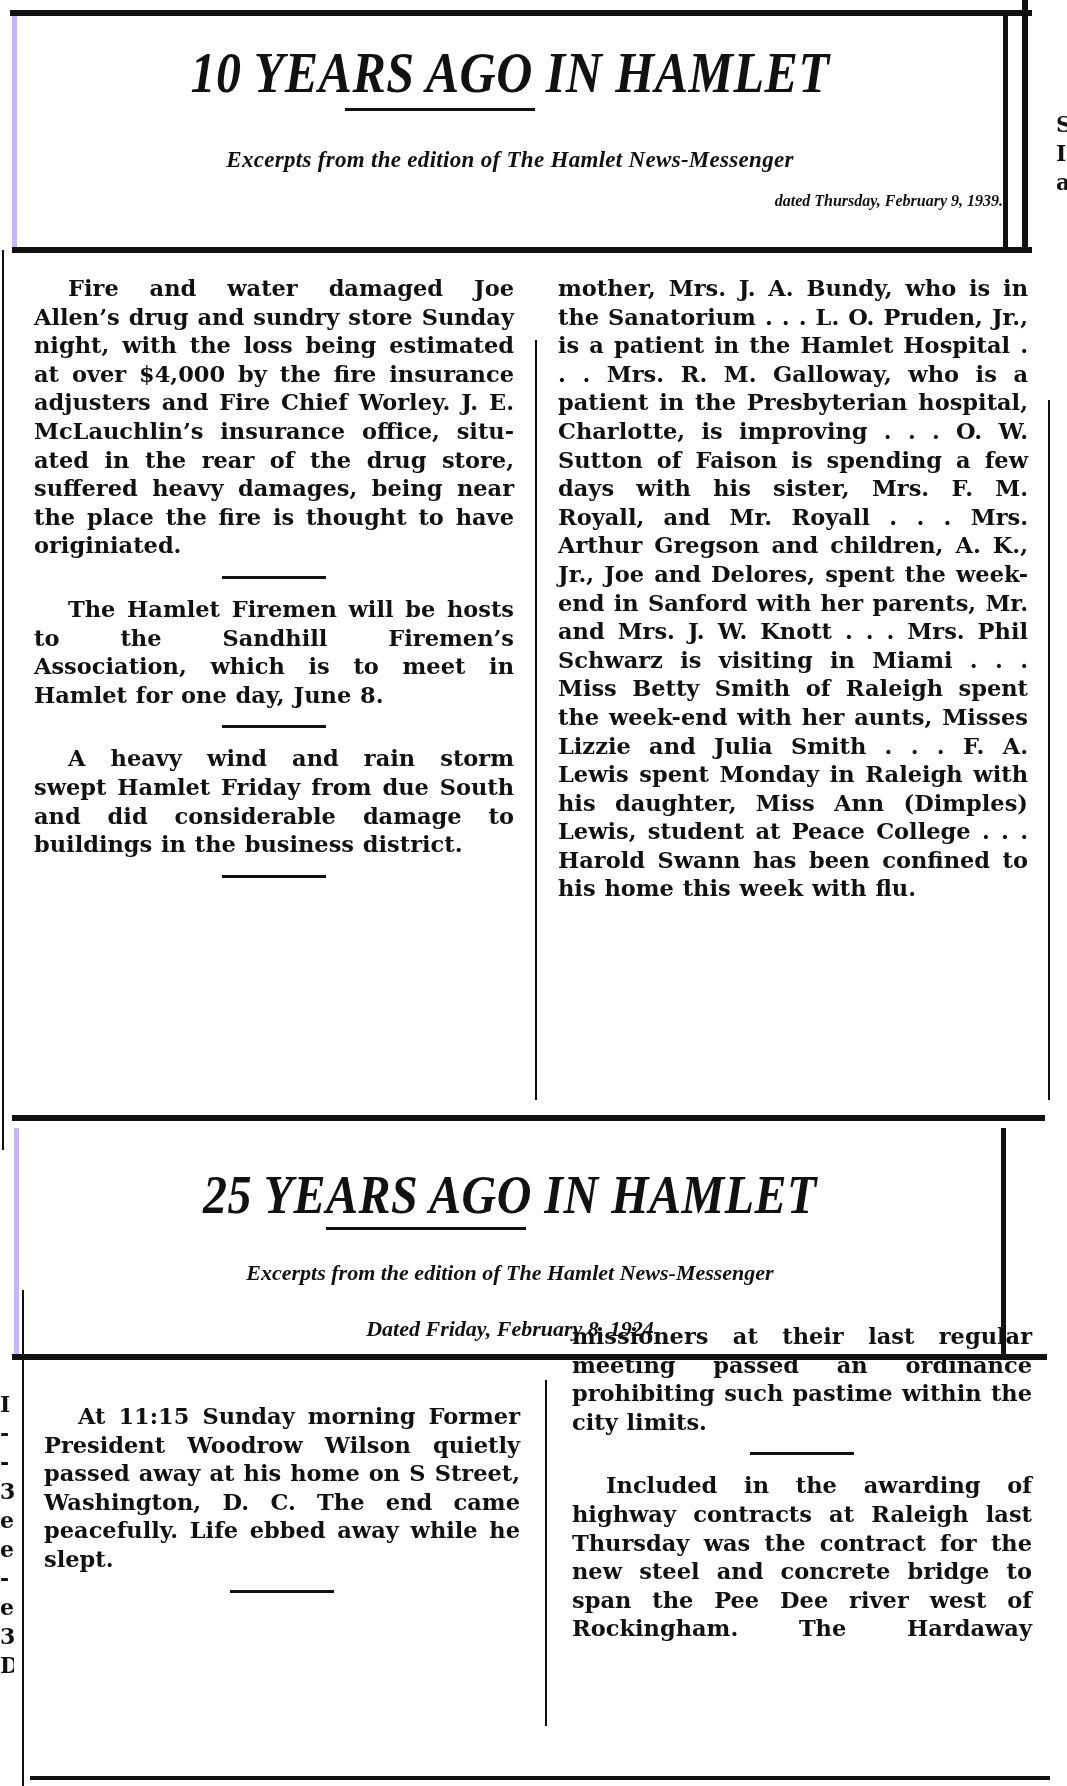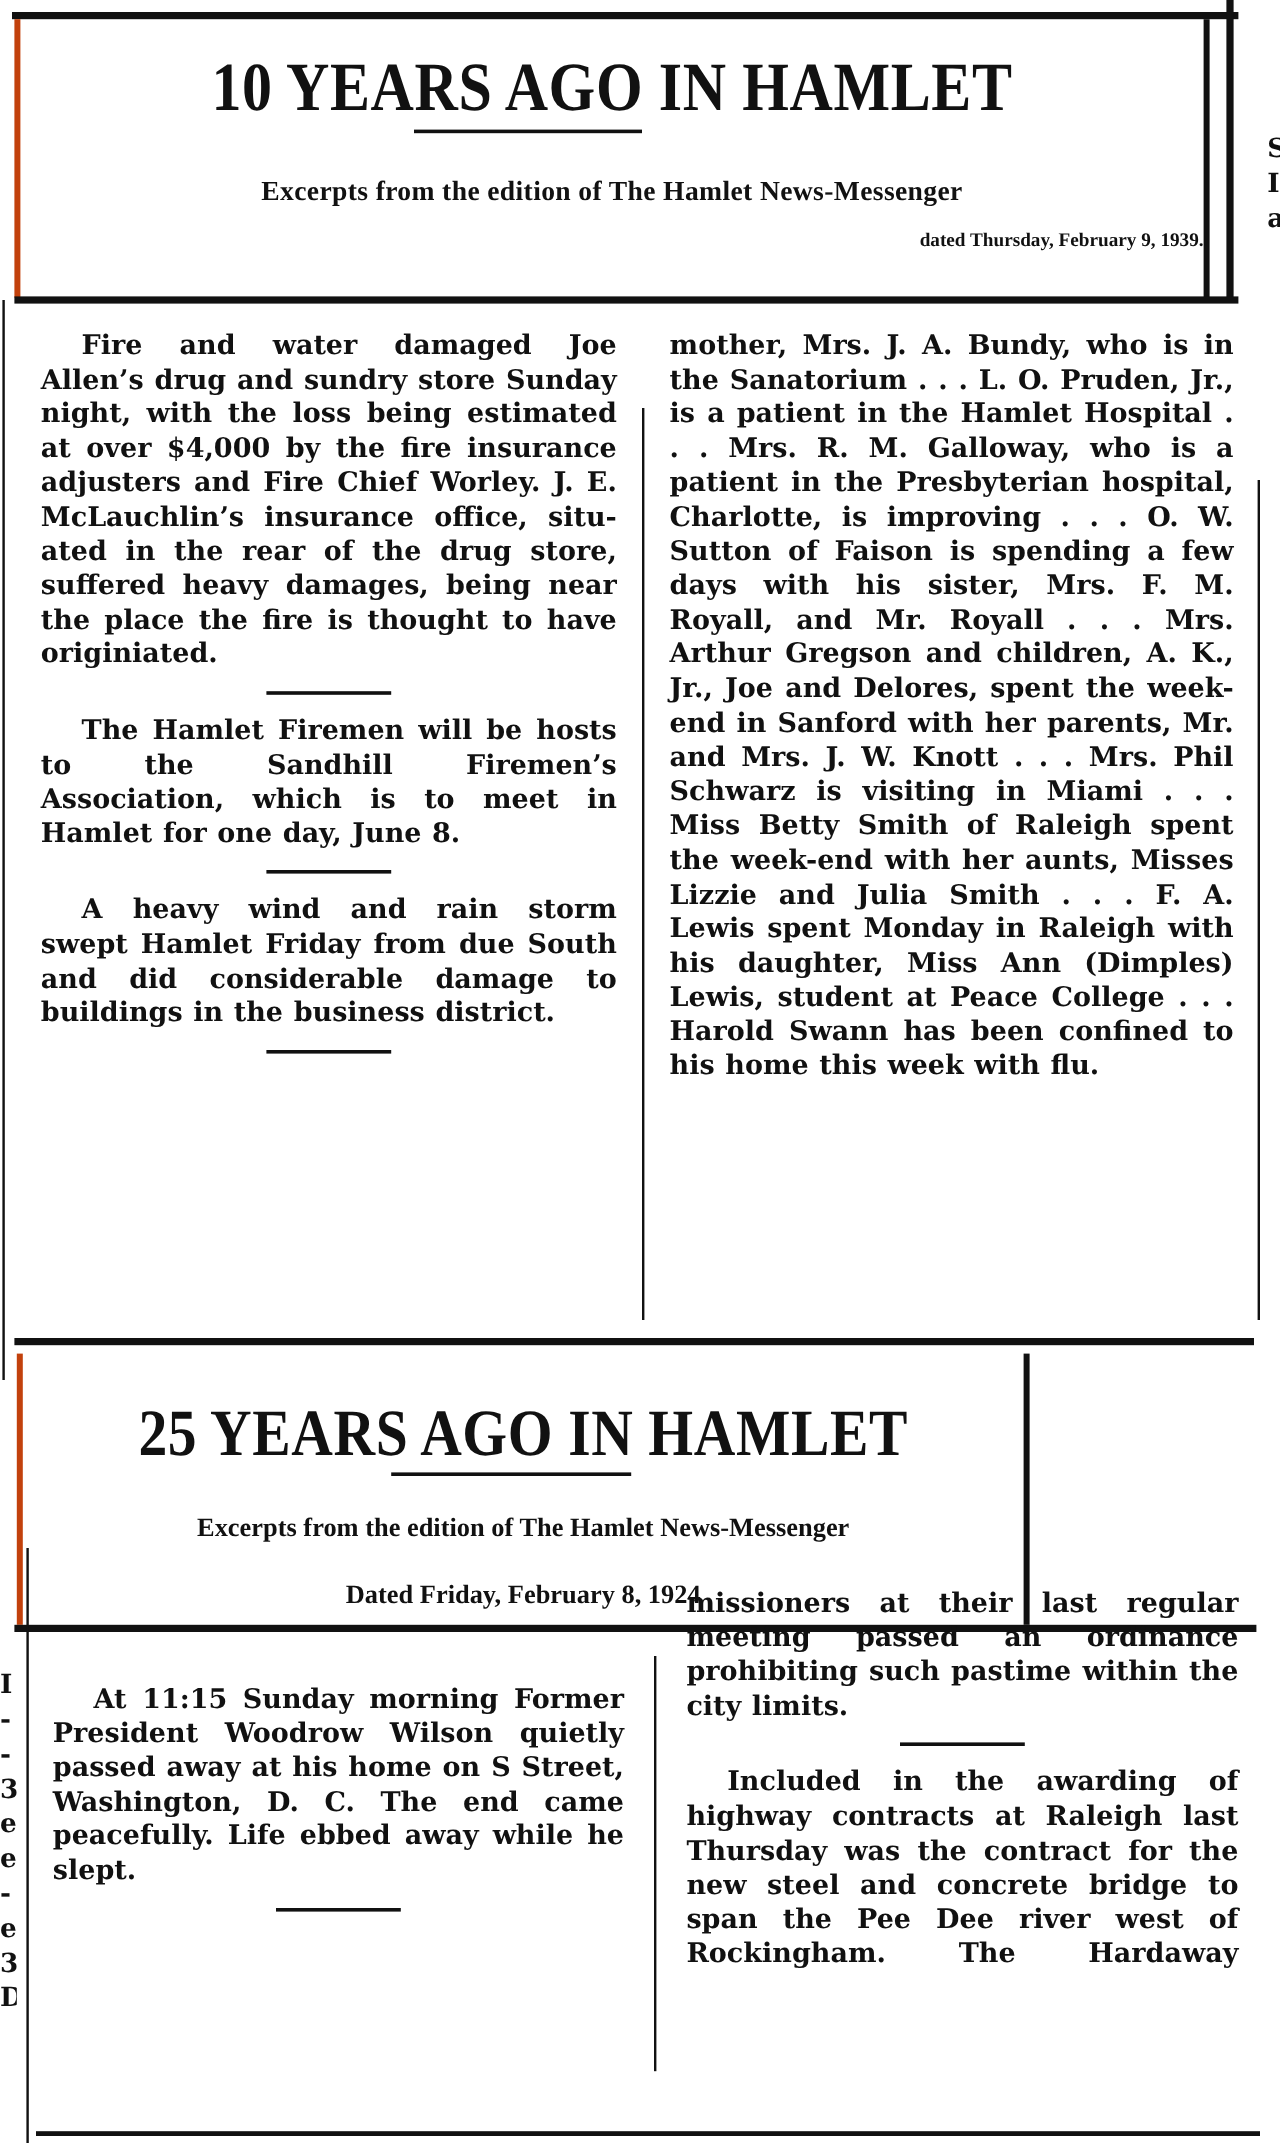--- a/index.html
+++ b/index.html
@@ -16,22 +16,23 @@
       font-family: "DejaVu Serif", "Liberation Serif", serif;
     }
 
     
     .rule { position: absolute; background: #111; }
 
     
     .hbox {
       position: absolute;
       box-sizing: border-box;
-      border-left: 5px solid #c2410c;
+      border-left: 5px solid #c4b5fd;
       border-right: 5px solid #111;
+      font-style: italic;
     }
     .hbox-title {
       position: absolute;
       left: 0; right: 0;
       text-align: center;
       font-family: "Liberation Serif", "DejaVu Serif", serif;
       font-weight: bold;
       letter-spacing: 0.5px;
       transform: scaleY(1.15);
       transform-origin: top center;
@@ -120,21 +121,21 @@
 
 <div class="vrule" style="left:1048px; top:400px; height:700px;"></div>
 
 <div class="edge-glyphs" style="left:1056px; top:110px; width:11px; height:620px;">
   <div>S</div>
   <div>I</div>
   <div>a</div>
 </div>
 
 <div class="rule" style="left:12px; top:1115px; width:1033px; height:6px;"></div>
-<div class="hbox" style="left:14px; top:1128px; width:844px; height:226px;">
+<div class="hbox" style="left:14px; top:1128px; width:992px; height:226px;">
   <div class="hbox-title" style="top:36px; font-size:48px; line-height:54px;">25 YEARS AGO IN HAMLET</div>
   <div class="hbox-sep" style="left:307px; width:200px; top:99px;"></div>
   <div class="hbox-sub" style="top:125px; font-size:22px;">Excerpts from the edition of The Hamlet News-Messenger</div>
   <div class="hbox-sub" style="top:165px; font-size:22px;margin-top:16px;">Dated Friday, February 8, 1924</div>
 </div>
 <div class="rule" style="left:12px; top:1354px; width:1035px; height:6px;"></div>
 
 <div class="col" style="left:28px; top:1386px; width:508px;">
   <p>At 11:15 Sunday morning For­mer President Woodrow Wilson quietly passed away at his home on S Street, Washington, D. C. The end came peacefully. Life ebbed away while he slept.</p>
   <div class="divider"></div>

